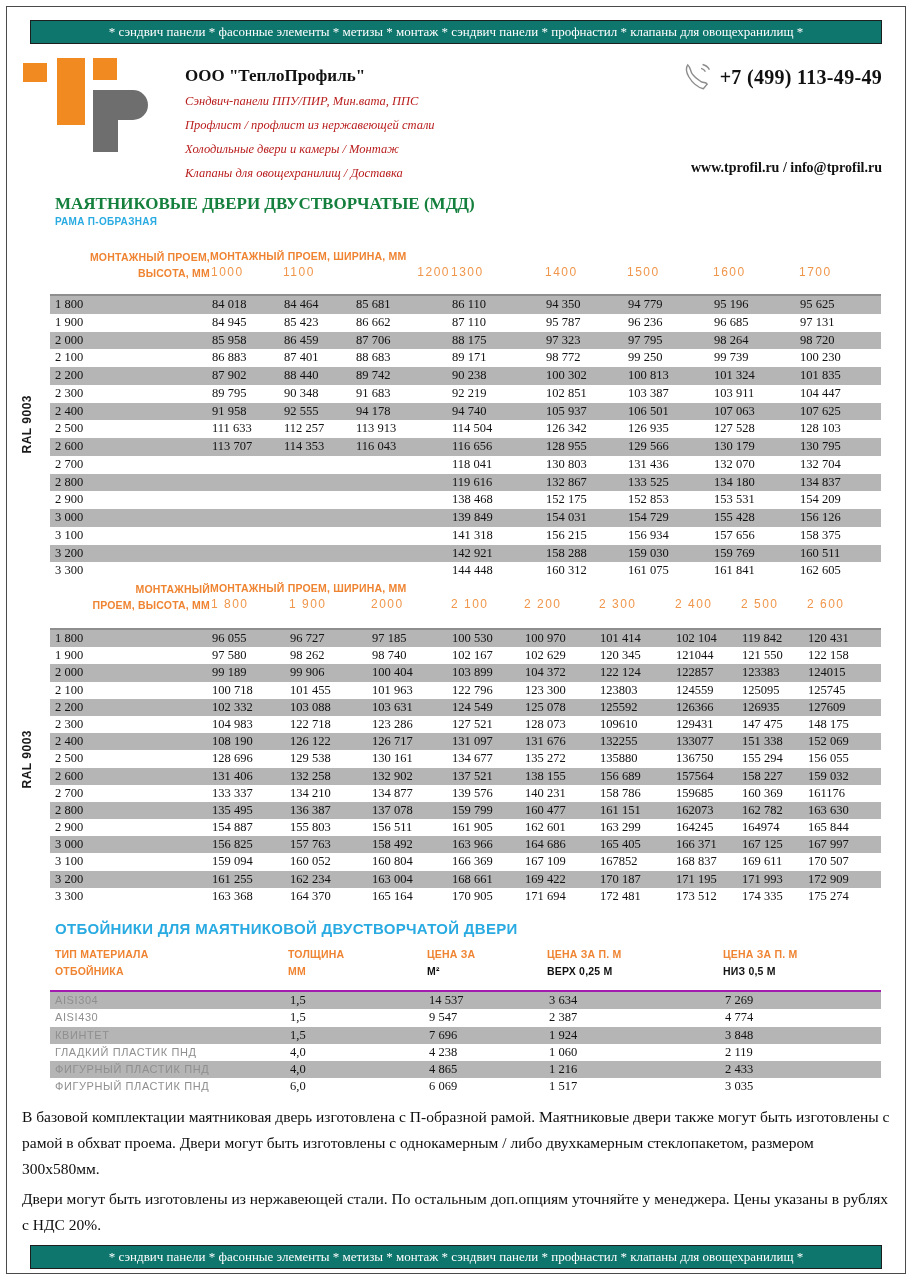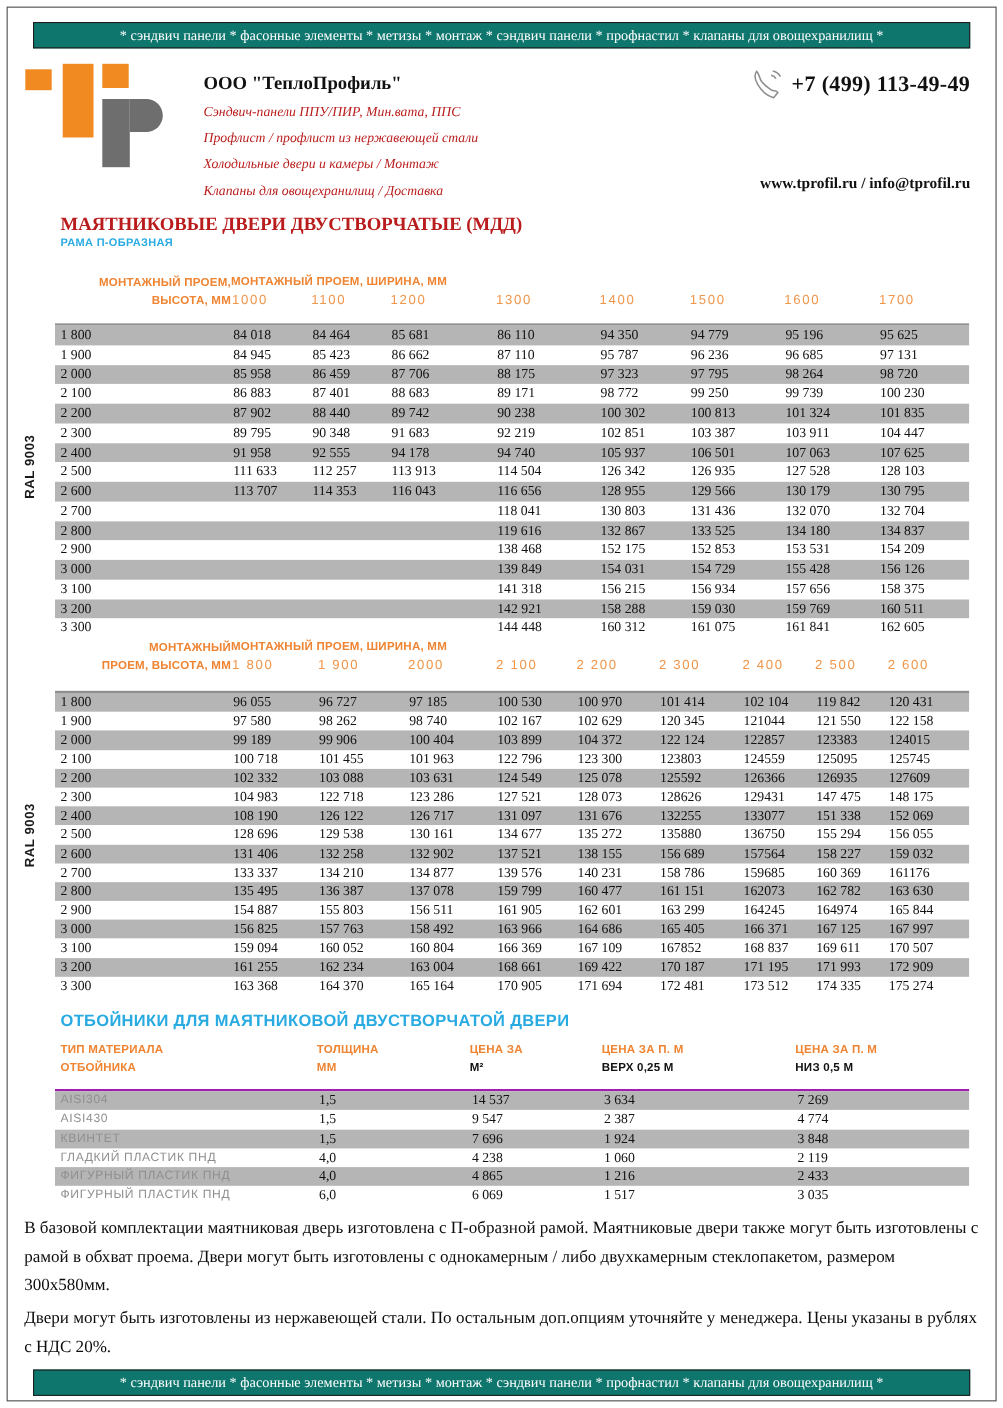--- a/index.html
+++ b/index.html
@@ -33,21 +33,21 @@
   .company-name{position:absolute;left:185px;top:66px;font-size:17px;font-weight:bold;}
   .company-services{position:absolute;left:185px;top:94px;font-style:italic;font-size:12.5px;color:#b91c1c;}
   .company-services div{margin-bottom:9px;}
 
   .phone-wrap{position:absolute;right:30px;top:62px;display:flex;align-items:center;gap:8px;}
   .phone-icon{width:30px;height:30px;}
   .phone-number{font-size:20px;font-weight:bold;letter-spacing:0.3px;}
   .website{position:absolute;right:30px;top:160px;font-size:14px;font-weight:bold;}
 
   
-  .main-title{position:absolute;left:55px;top:194px;font-size:17px;font-weight:bold;color:#b91c1c;}
+  .main-title{position:absolute;left:55px;top:194px;font-size:17px;font-weight:bold;color:#15803d;}
   .sub-title{position:absolute;left:55px;top:216px;font-size:10px;font-weight:bold;color:#29abe2;
              font-family:"Liberation Sans",sans-serif;letter-spacing:0.3px;}
   .bumpers-title{position:absolute;left:55px;top:920px;font-size:15px;font-weight:bold;color:#29abe2;
              font-family:"Liberation Sans",sans-serif;letter-spacing:0.3px;}
 
   
   :root{
     --t1cols:160px 72px 72px 96px 94px 82px 86px 86px 1fr;
     --t2cols:160px 78px 82px 80px 73px 75px 76px 66px 66px 1fr;
     --bcols:238px 139px 120px 176px 1fr;
@@ -137,21 +137,21 @@
 <div class="sub-title">РАМА П-ОБРАЗНАЯ</div>
 
 <div class="thead t1h">
   <div class="hlabel">
     <span>МОНТАЖНЫЙ ПРОЕМ,</span>
     <span>ВЫСОТА, ММ</span>
   </div>
   <div class="hgroup">МОНТАЖНЫЙ ПРОЕМ, ШИРИНА, ММ</div>
 <div class="colnum" style="grid-area: 2 / 2;">1000</div>
     <div class="colnum" style="grid-area: 2 / 3;">1100</div>
-    <div class="colnum" style="grid-area: 2 / 4;">1200</div>
+    <div class="colnum" style="grid-area: 2 / 4; text-align: right;">1200</div>
     <div class="colnum" style="grid-area: 2 / 5;">1300</div>
     <div class="colnum" style="grid-area: 2 / 6;">1400</div>
     <div class="colnum" style="grid-area: 2 / 7;">1500</div>
     <div class="colnum" style="grid-area: 2 / 8;">1600</div>
     <div class="colnum" style="grid-area: 2 / 9;">1700</div>
   </div>
 <div class="tbody t1b">
     <div class="trow stripe">
       <div class="tcell rowlabel">1 800</div>
       <div class="tcell">84 018</div>
@@ -408,21 +408,21 @@
       <div class="tcell">126935</div>
       <div class="tcell">127609</div>
     </div>
     <div class="trow">
       <div class="tcell rowlabel">2 300</div>
       <div class="tcell">104 983</div>
       <div class="tcell">122 718</div>
       <div class="tcell">123 286</div>
       <div class="tcell">127 521</div>
       <div class="tcell">128 073</div>
-      <div class="tcell">128626</div>
+      <div class="tcell">109610</div>
       <div class="tcell">129431</div>
       <div class="tcell">147 475</div>
       <div class="tcell">148 175</div>
     </div>
     <div class="trow stripe">
       <div class="tcell rowlabel">2 400</div>
       <div class="tcell">108 190</div>
       <div class="tcell">126 122</div>
       <div class="tcell">126 717</div>
       <div class="tcell">131 097</div>

